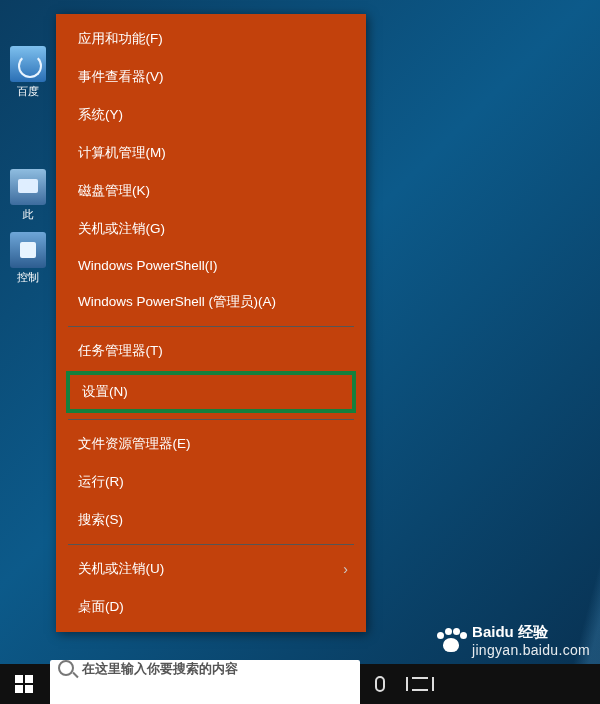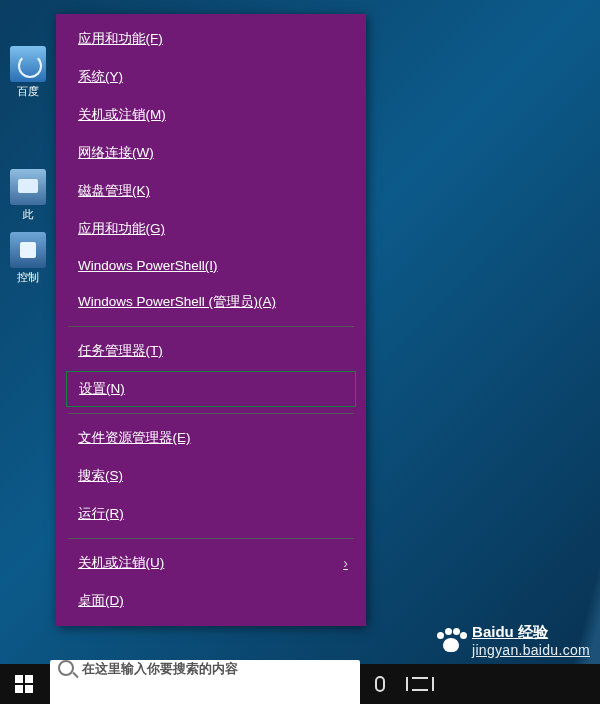--- a/index.html
+++ b/index.html
@@ -26,35 +26,34 @@
   .ico-recycle::after { content:""; position:absolute; left:8px; top:8px; width:20px; height:20px;
     border:2px solid #e8f4ff; border-radius:50%; border-top-color:transparent; }
   .ico-pc { background: linear-gradient(#8fbde0,#3d6c9e); position:relative; }
   .ico-pc::after { content:""; position:absolute; left:8px; top:10px; width:20px; height:14px; background:#dfeeff; border-radius:2px; }
   .ico-cp { background: linear-gradient(#6ea6d8,#2d5d90); position:relative; }
   .ico-cp::after { content:""; position:absolute; left:10px; top:10px; width:16px; height:16px; background:#e8f4ff; border-radius:2px; }
 
   
   .menu {
     position: absolute; left: 56px; top: 14px; width: 310px;
-    background: #701a75; color: #fff;
+    background: #c2410c; color: #fff;
     display: flex; flex-direction: column;
     padding: 6px 0;
     box-shadow: 2px 2px 10px rgba(0,0,0,0.5);
-    text-decoration: underline;
   }
   .menu .item {
     padding: 10px 18px 10px 22px;
     font-size: 13.5px; cursor: default;
     display: flex; align-items: center; justify-content: space-between;
   }
   .menu .sep { height: 1px; background: #555; margin: 5px 12px; }
   .chev { color: #ccc; font-size: 14px; }
   .highlight {
-    border: 1px solid #15803d;
+    border: 4px solid #15803d;
     margin: 1px 10px;
     padding: 8px 10px 8px 12px !important;
   }
 
   
   .taskbar {
     position: absolute; left: 0; bottom: 0; width: 600px; height: 40px;
     background: #101010; display: flex; align-items: center;
   }
   .start {
@@ -70,21 +69,21 @@
   .searchbox .sico { width:16px; height:16px; border:2px solid #777; border-radius:50%; position:relative; }
   .searchbox .sico::after { content:""; position:absolute; width:7px; height:2px; background:#777; transform:rotate(45deg); left:12px; top:12px; }
   .tb-ico { width:40px; height:40px; display:flex; align-items:center; justify-content:center; color:#fff; }
   .mic { width:10px; height:16px; border:2px solid #ddd; border-radius:5px; }
   .taskview { width:20px; height:14px; border:2px solid #ddd; position:relative; }
   .taskview::before, .taskview::after { content:""; position:absolute; width:4px; height:14px; background:#101010; top:-2px; }
   .taskview::before { left:-6px; border-left:2px solid #ddd; }
   .taskview::after { right:-6px; border-right:2px solid #ddd; }
 
   
-  .wm { position:absolute; right:10px; bottom:46px; display:flex; align-items:center; gap:6px; color:#fff;text-decoration:underline; }
+  .wm { position:absolute; right:10px; bottom:46px; display:flex; align-items:center; gap:6px; color:#fff; }
   .paw { position:relative; width:30px; height:26px; }
   .paw .pad { position:absolute; width:16px; height:14px; background:#fff; border-radius:50% 50% 45% 45%; left:7px; top:10px; }
   .paw .toe { position:absolute; width:7px; height:7px; background:#fff; border-radius:50%; }
   .paw .t1{left:1px;top:4px} .paw .t2{left:9px;top:0} .paw .t3{left:17px;top:0} .paw .t4{left:24px;top:4px}
   .wm-txt .a{font-size:15px;font-weight:600}
   .wm-txt .b{font-size:14px;opacity:.9;letter-spacing:.3px}
 </style>
 </head>
 <body>
 
@@ -101,33 +100,33 @@
     <div class="ico ico-cp"></div>
     <span>控制</span>
   </div>
 </div>
 
 <div class="menu">
   <div class="item">
       <span>应用和功能(F)</span>
     </div>
   <div class="item">
+      <span>事件查看器(V)</span>
+    </div>
+  <div class="item">
       <span>系统(Y)</span>
     </div>
   <div class="item">
-      <span>关机或注销(M)</span>
-    </div>
-  <div class="item">
-      <span>网络连接(W)</span>
+      <span>计算机管理(M)</span>
     </div>
   <div class="item">
       <span>磁盘管理(K)</span>
     </div>
   <div class="item">
-      <span>应用和功能(G)</span>
+      <span>关机或注销(G)</span>
     </div>
   <div class="item">
       <span>Windows PowerShell(I)</span>
     </div>
   <div class="item">
       <span>Windows PowerShell (管理员)(A)</span>
     </div>
 
   <div class="sep"></div>
 
@@ -137,24 +136,24 @@
   <div class="item highlight">
       <span>设置(N)</span>
     </div>
 
   <div class="sep"></div>
 
   <div class="item">
       <span>文件资源管理器(E)</span>
     </div>
   <div class="item">
-      <span>搜索(S)</span>
+      <span>运行(R)</span>
     </div>
   <div class="item">
-      <span>运行(R)</span>
+      <span>搜索(S)</span>
     </div>
 
   <div class="sep"></div>
 
   <div class="item">
     <span>关机或注销(U)</span>
     <span class="chev">›</span>
   </div>
   <div class="item">
       <span>桌面(D)</span>

